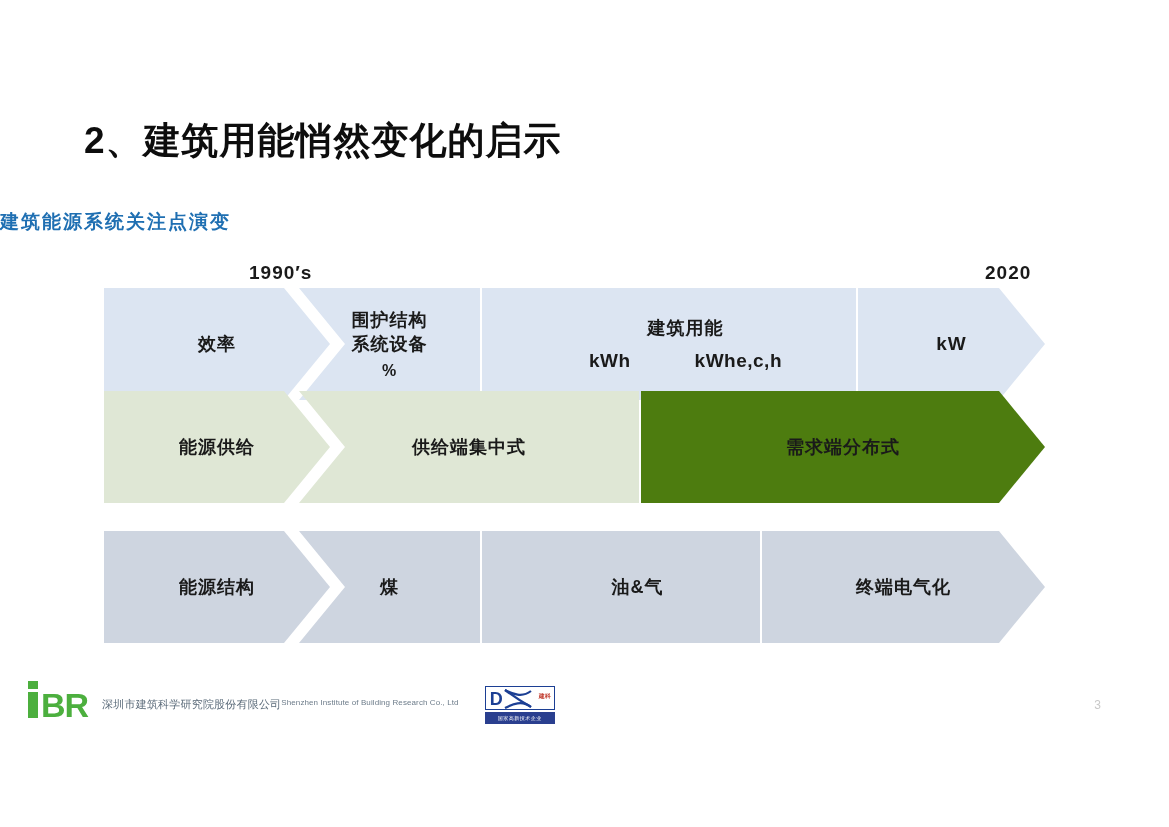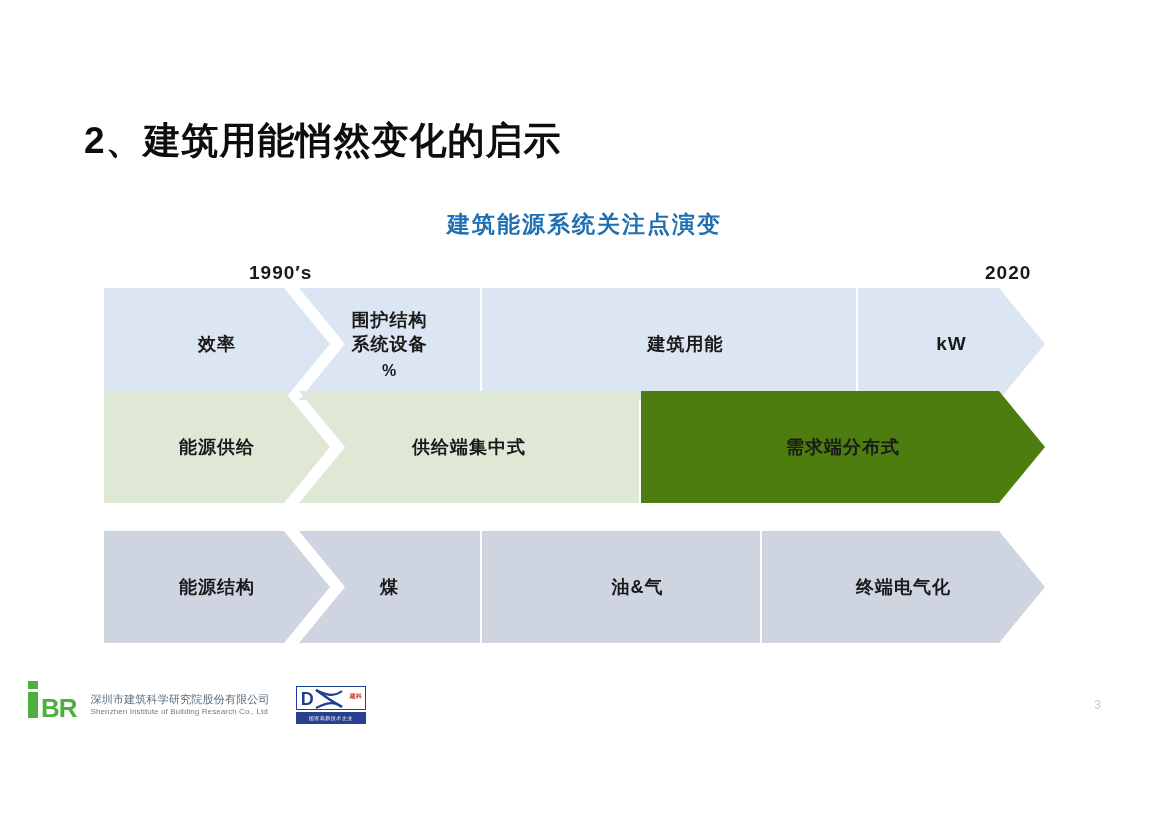--- a/index.html
+++ b/index.html
@@ -32,22 +32,21 @@
     letter-spacing: 1px;
     white-space: nowrap;
   }
 
   
   .diagram-title {
     position: absolute;
     left: 0;
     right: 0;
     top: 209px;
-    text-align: center;
-    font-size: 23px;
+    font-size: 19px;
     font-weight: bold;
     color: #1f6fb2;
     letter-spacing: 2px;
   }
 
   
   .year-label {
     position: absolute;
     font-size: 19px;
     font-weight: bold;
@@ -148,30 +147,30 @@
   .ibr-i::before {
     content: "";
     position: absolute;
     top: -11px;
     left: 0;
     width: 10px;
     height: 8px;
     background: #4caf3e;
   }
   .ibr-br {
-    font-size: 26px;
+    font-size: 34px;
     font-weight: bold;
     line-height: 0.78;
     color: #4caf3e;
     letter-spacing: -1px;
     font-family: "Liberation Sans", sans-serif;
   }
   .org-names {
     display: flex;
-    flex-direction: column;
+    flex-direction: row;
     justify-content: center;
     line-height: 1.25;
   }
   .org-cn {
     font-size: 11px;
     color: #5b6b7a;
     letter-spacing: 0.2px;
     white-space: nowrap;
   }
   .org-en {
@@ -258,20 +257,24 @@
       <div class="chev-seg seg-head" style="left:0px; width:226px; background:#dce5f2;">
         <span class="seg-line">效率</span>
       </div>
       <div class="chev-seg seg-notch" style="left:195px; width:181px; background:#dce5f2;">
         <span class="seg-line">围护结构</span>
         <span class="seg-line">系统设备</span>
         <span class="seg-pct">%</span>
       </div>
       <div class="chev-seg seg-flat" style="left:378px; width:374px; background:#dce5f2;">
         <span class="seg-line">建筑用能</span>
+        <span class="seg-sub">
+          <span class="seg-mono">kWh</span>
+          <span class="seg-mono">kWhe,c,h</span>
+        </span>
       </div>
       <div class="chev-seg seg-point" style="left:754px; width:187px; background:#dce5f2;">
         <span class="seg-line seg-mono">kW</span>
       </div>
     </div>
 
     <div class="chev-row r1">
       <div class="chev-seg seg-head" style="left:0px; width:226px; background:#dfe7d5;">
         <span class="seg-line">能源供给</span>
       </div>

